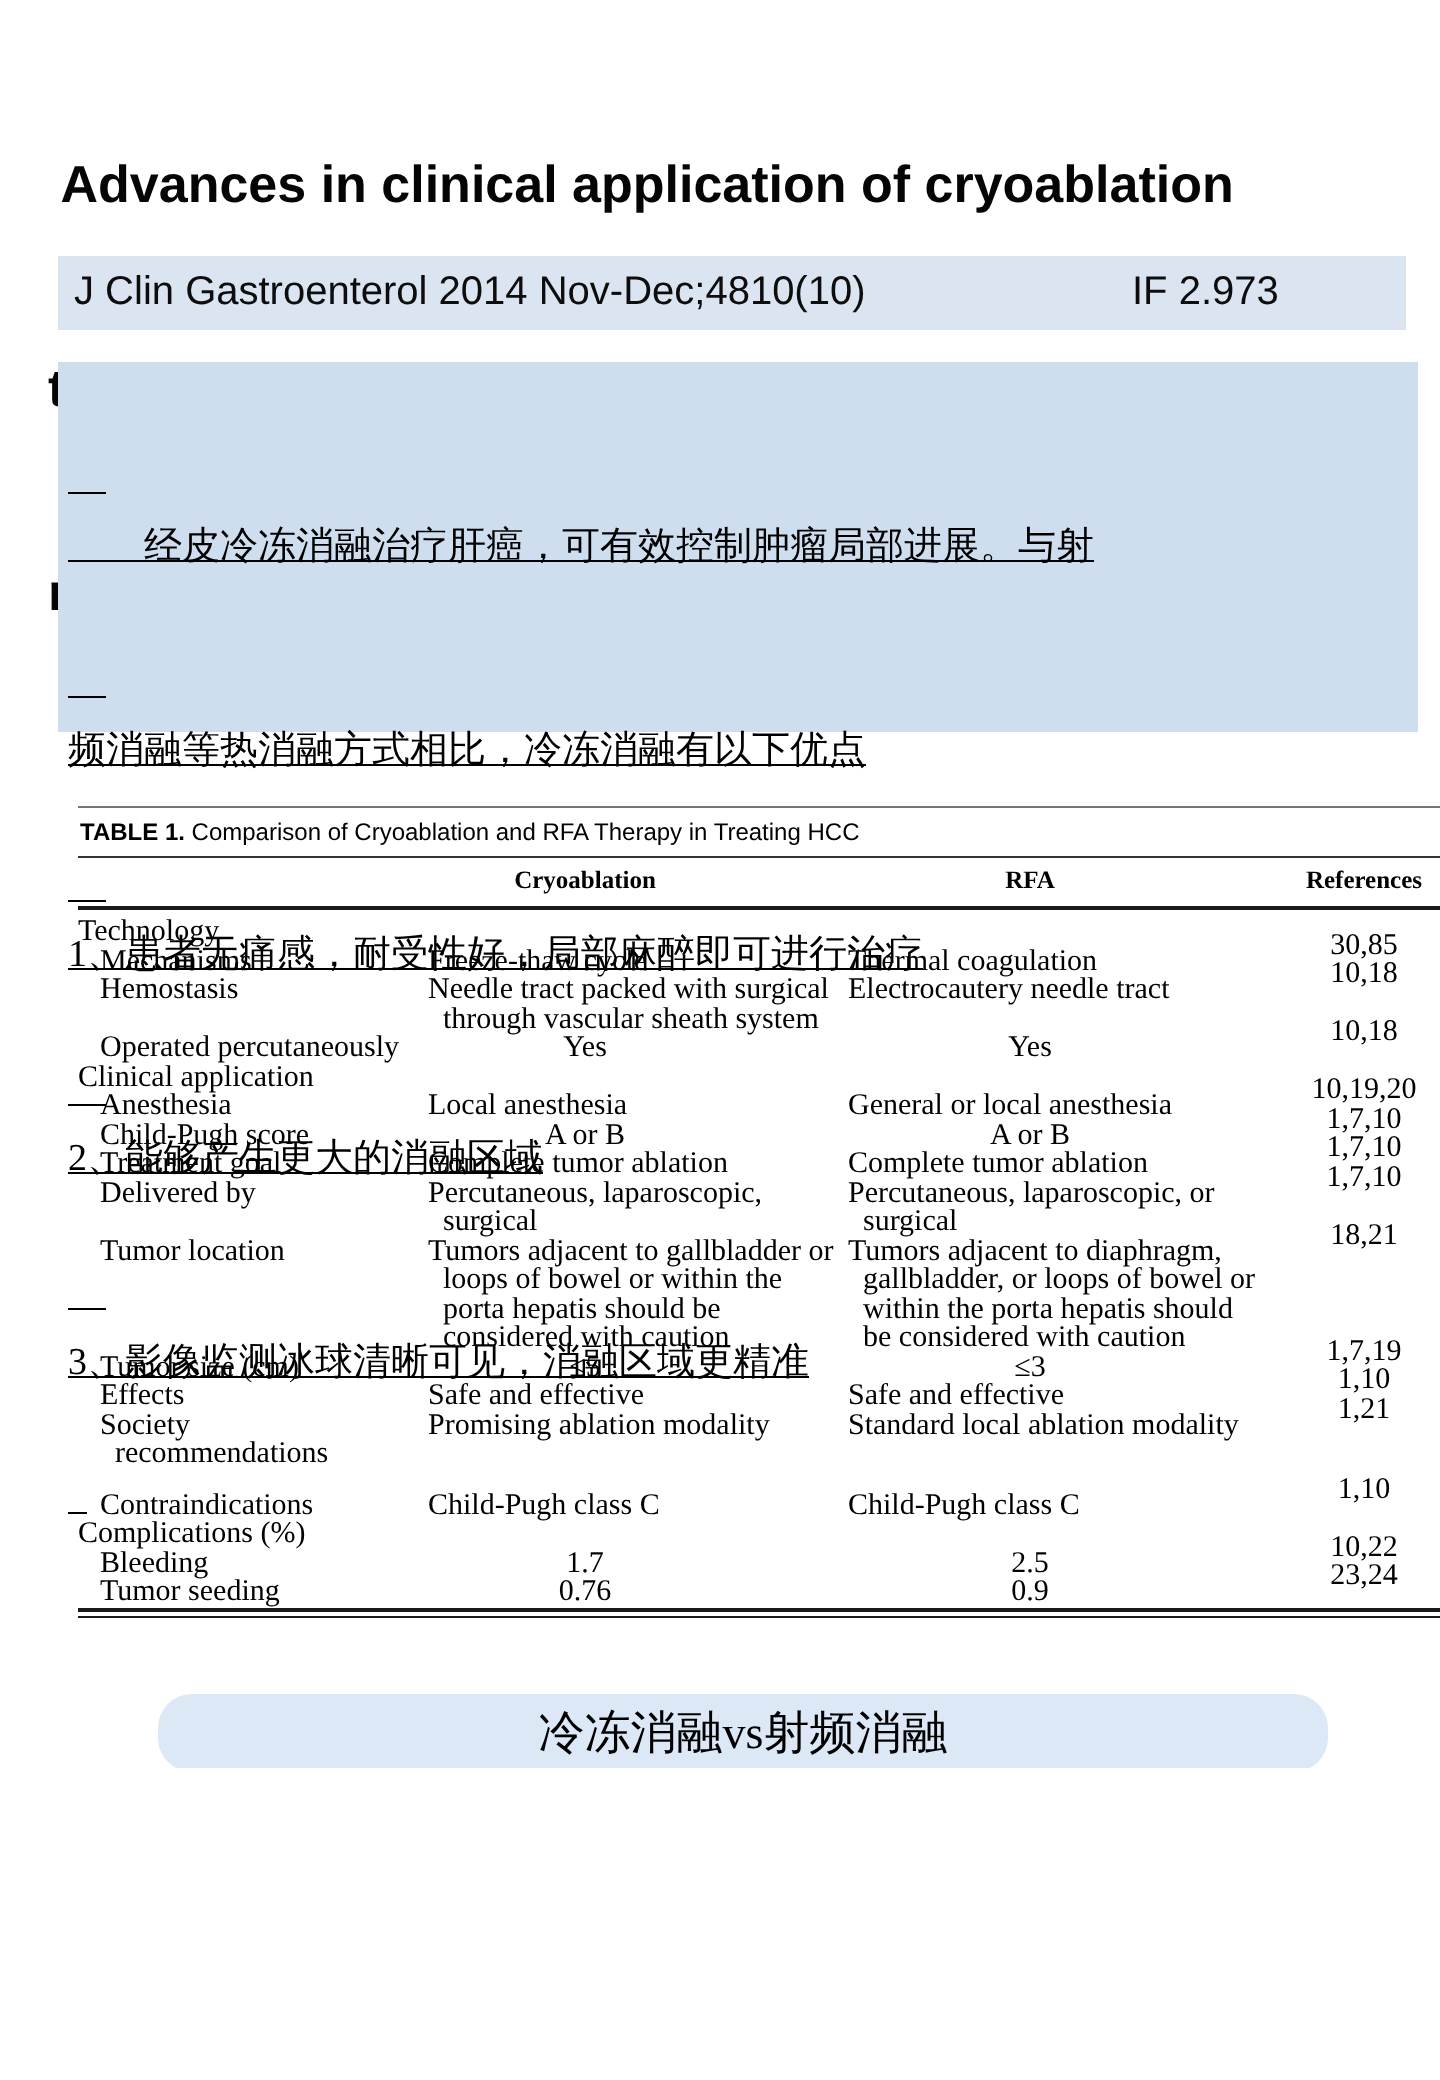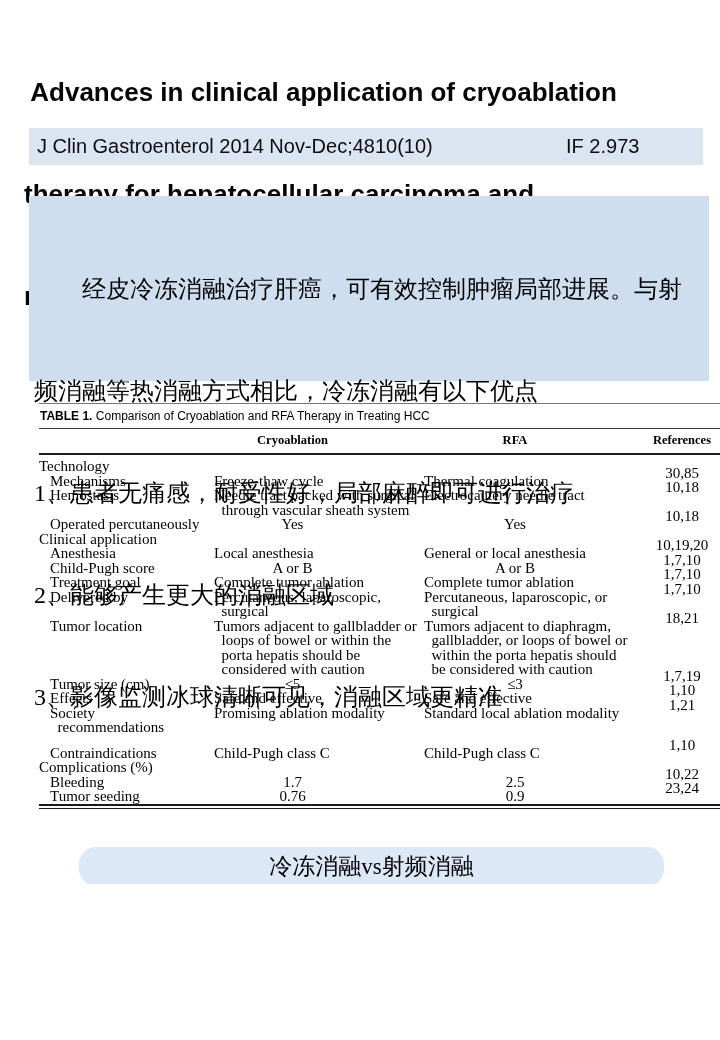--- a/index.html
+++ b/index.html
@@ -13,21 +13,21 @@
 
   
   .title{position:absolute;left:13px;top:7px;width:700px;font-weight:bold;font-size:26px;line-height:34px;color:#050505;white-space:pre;}
 
   
   .citation{position:absolute;left:18px;top:128px;width:674px;height:37px;background:var(--citation_bg,#dbe4f1);font-size:20px;color:#0d0d0d;}
   .citation .journal{position:absolute;left:8px;top:0;line-height:37px;}
   .citation .if{position:absolute;left:537px;top:0;line-height:37px;}
 
   
-  .summary{position:absolute;left:18px;top:196px;width:675px;height:177px;background:var(--panel_blue,#cfdeef);padding:8px 0 0 5px;font-family:"Liberation Serif",serif;font-size:24px;line-height:34px;color:#000;white-space:pre;}
+  .summary{position:absolute;left:18px;top:181px;width:675px;height:177px;background:var(--panel_blue,#cfdeef);padding:8px 0 0 5px;font-family:"Liberation Serif",serif;font-size:19px;line-height:34px;color:#000;white-space:pre;text-decoration:underline;}
 
   
   .tablewrap{position:absolute;left:28px;top:403px;width:686px;color:#000;}
   .rule-top{border-top:1px solid #777;}
   .tbl-title{padding:5px 0 5px 1px;font-size:12px;color:#000;}
   .tbl-title .b{font-weight:bold;}
   .rule-mid{border-top:1px solid #333;}
   table{width:686px;border-collapse:collapse;table-layout:fixed;}
   col.c1{width:170px;}col.c2{width:212px;}col.c3{width:218px;}col.c4{width:86px;}
   thead th{font-family:"Liberation Serif",serif;font-weight:bold;font-size:12.5px;padding:4px 0 5px;border-bottom:2px solid var(--table_line,#111);}

